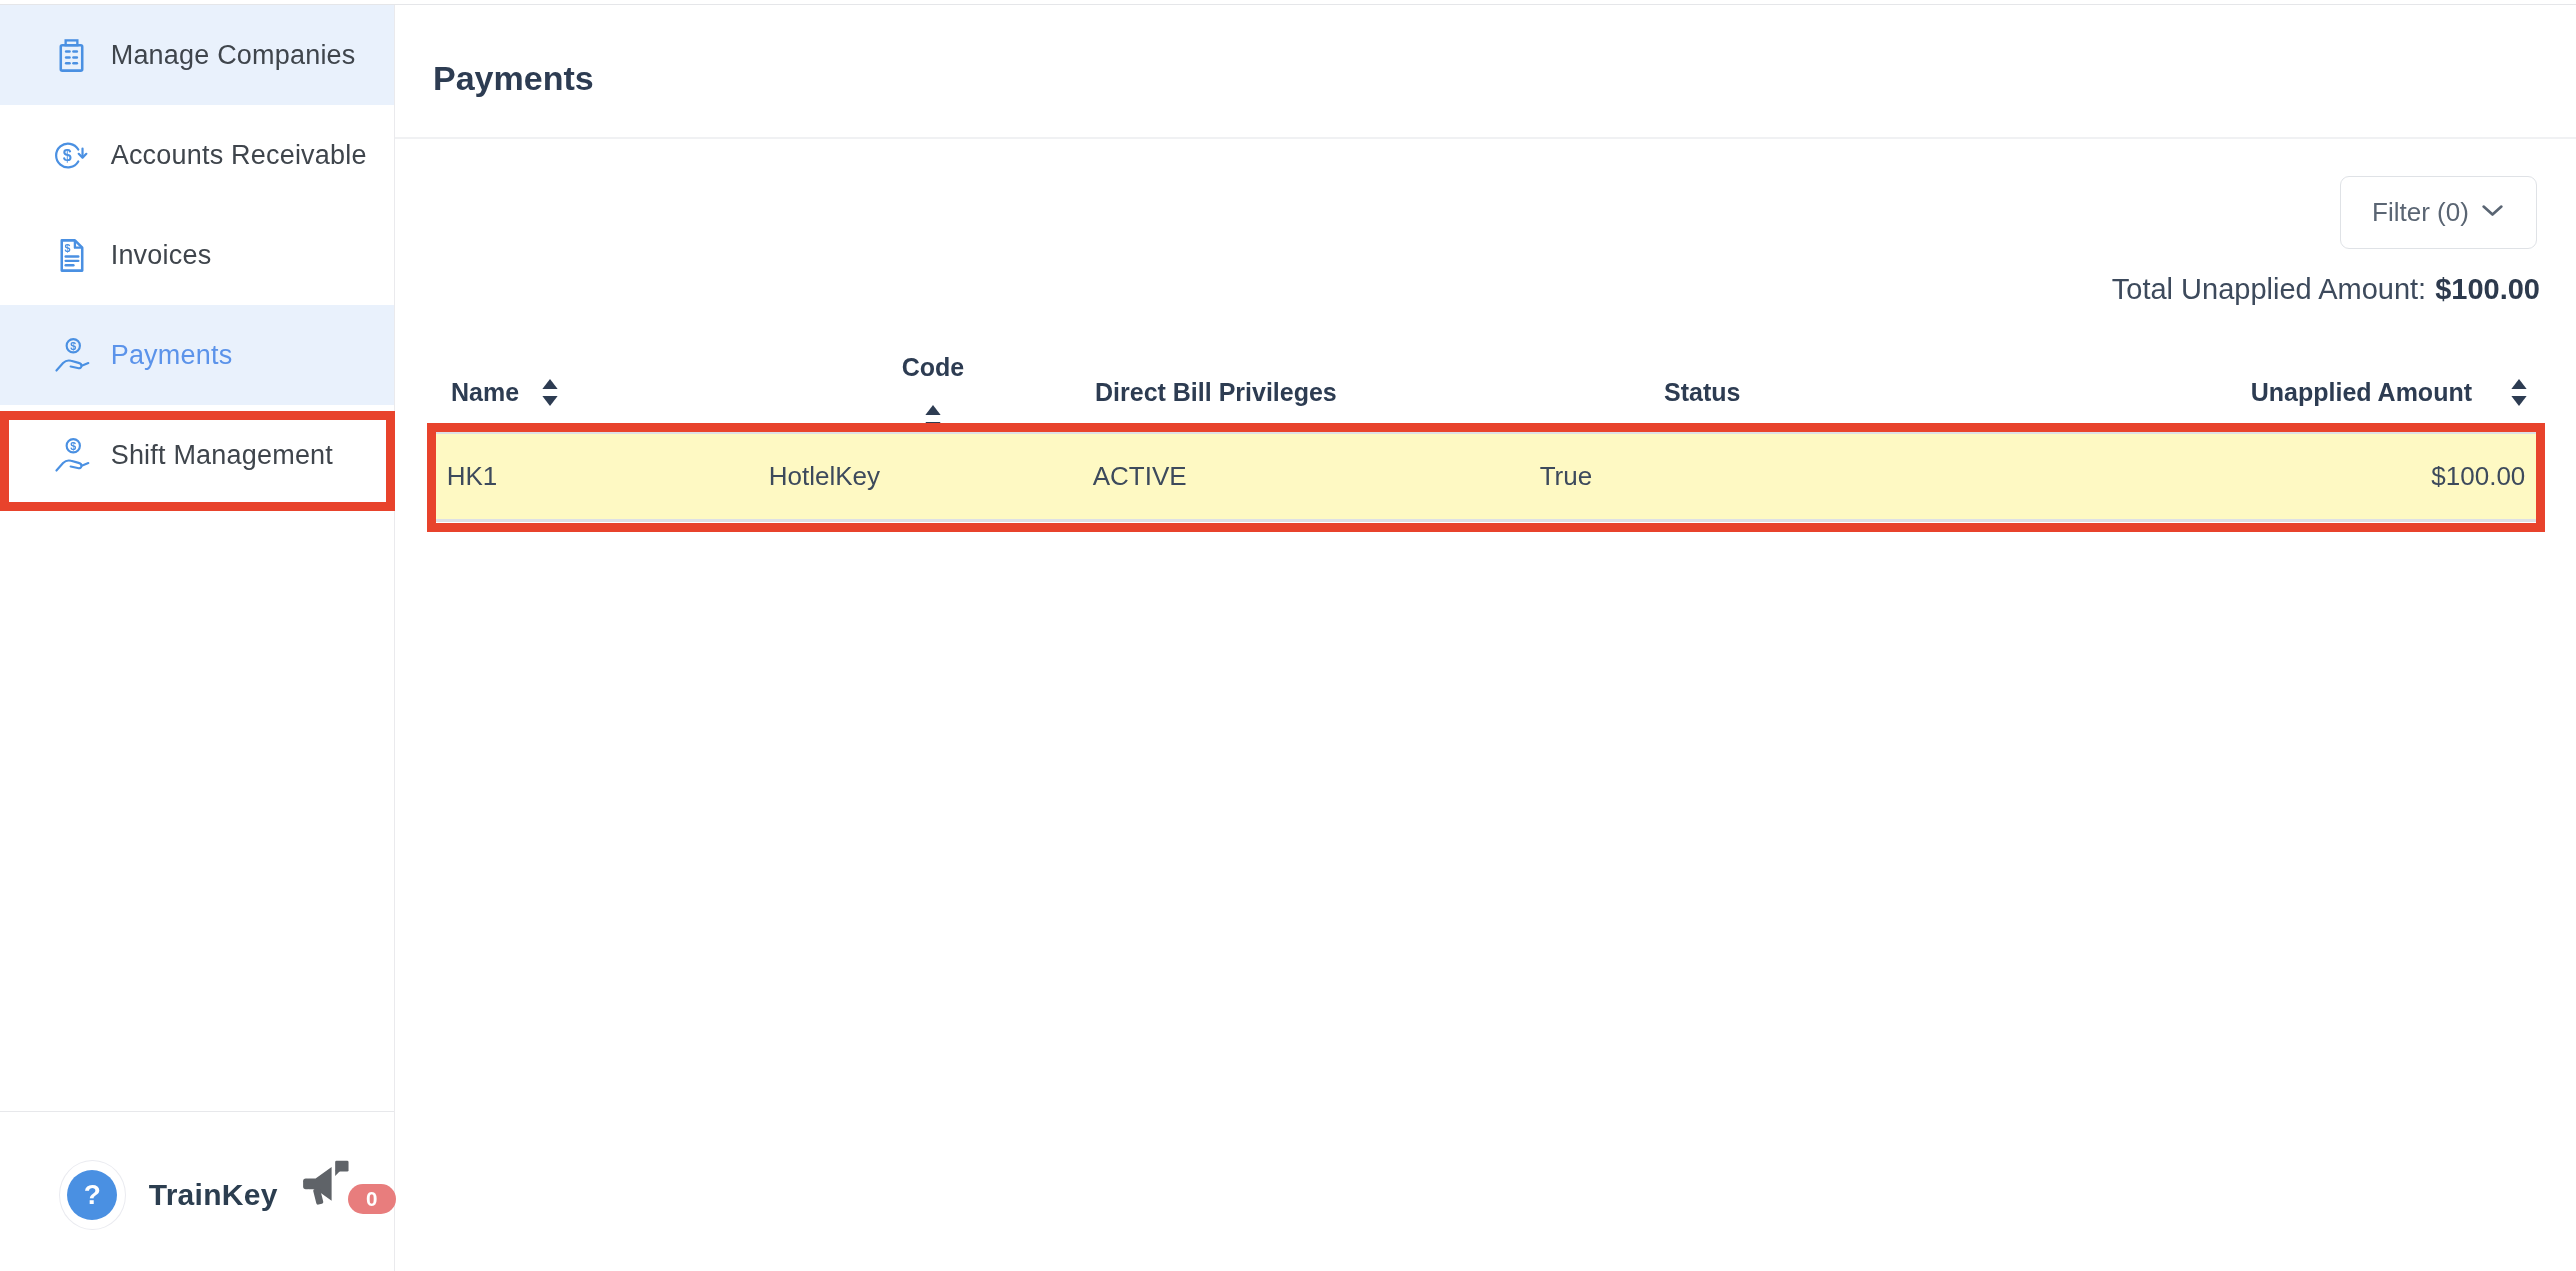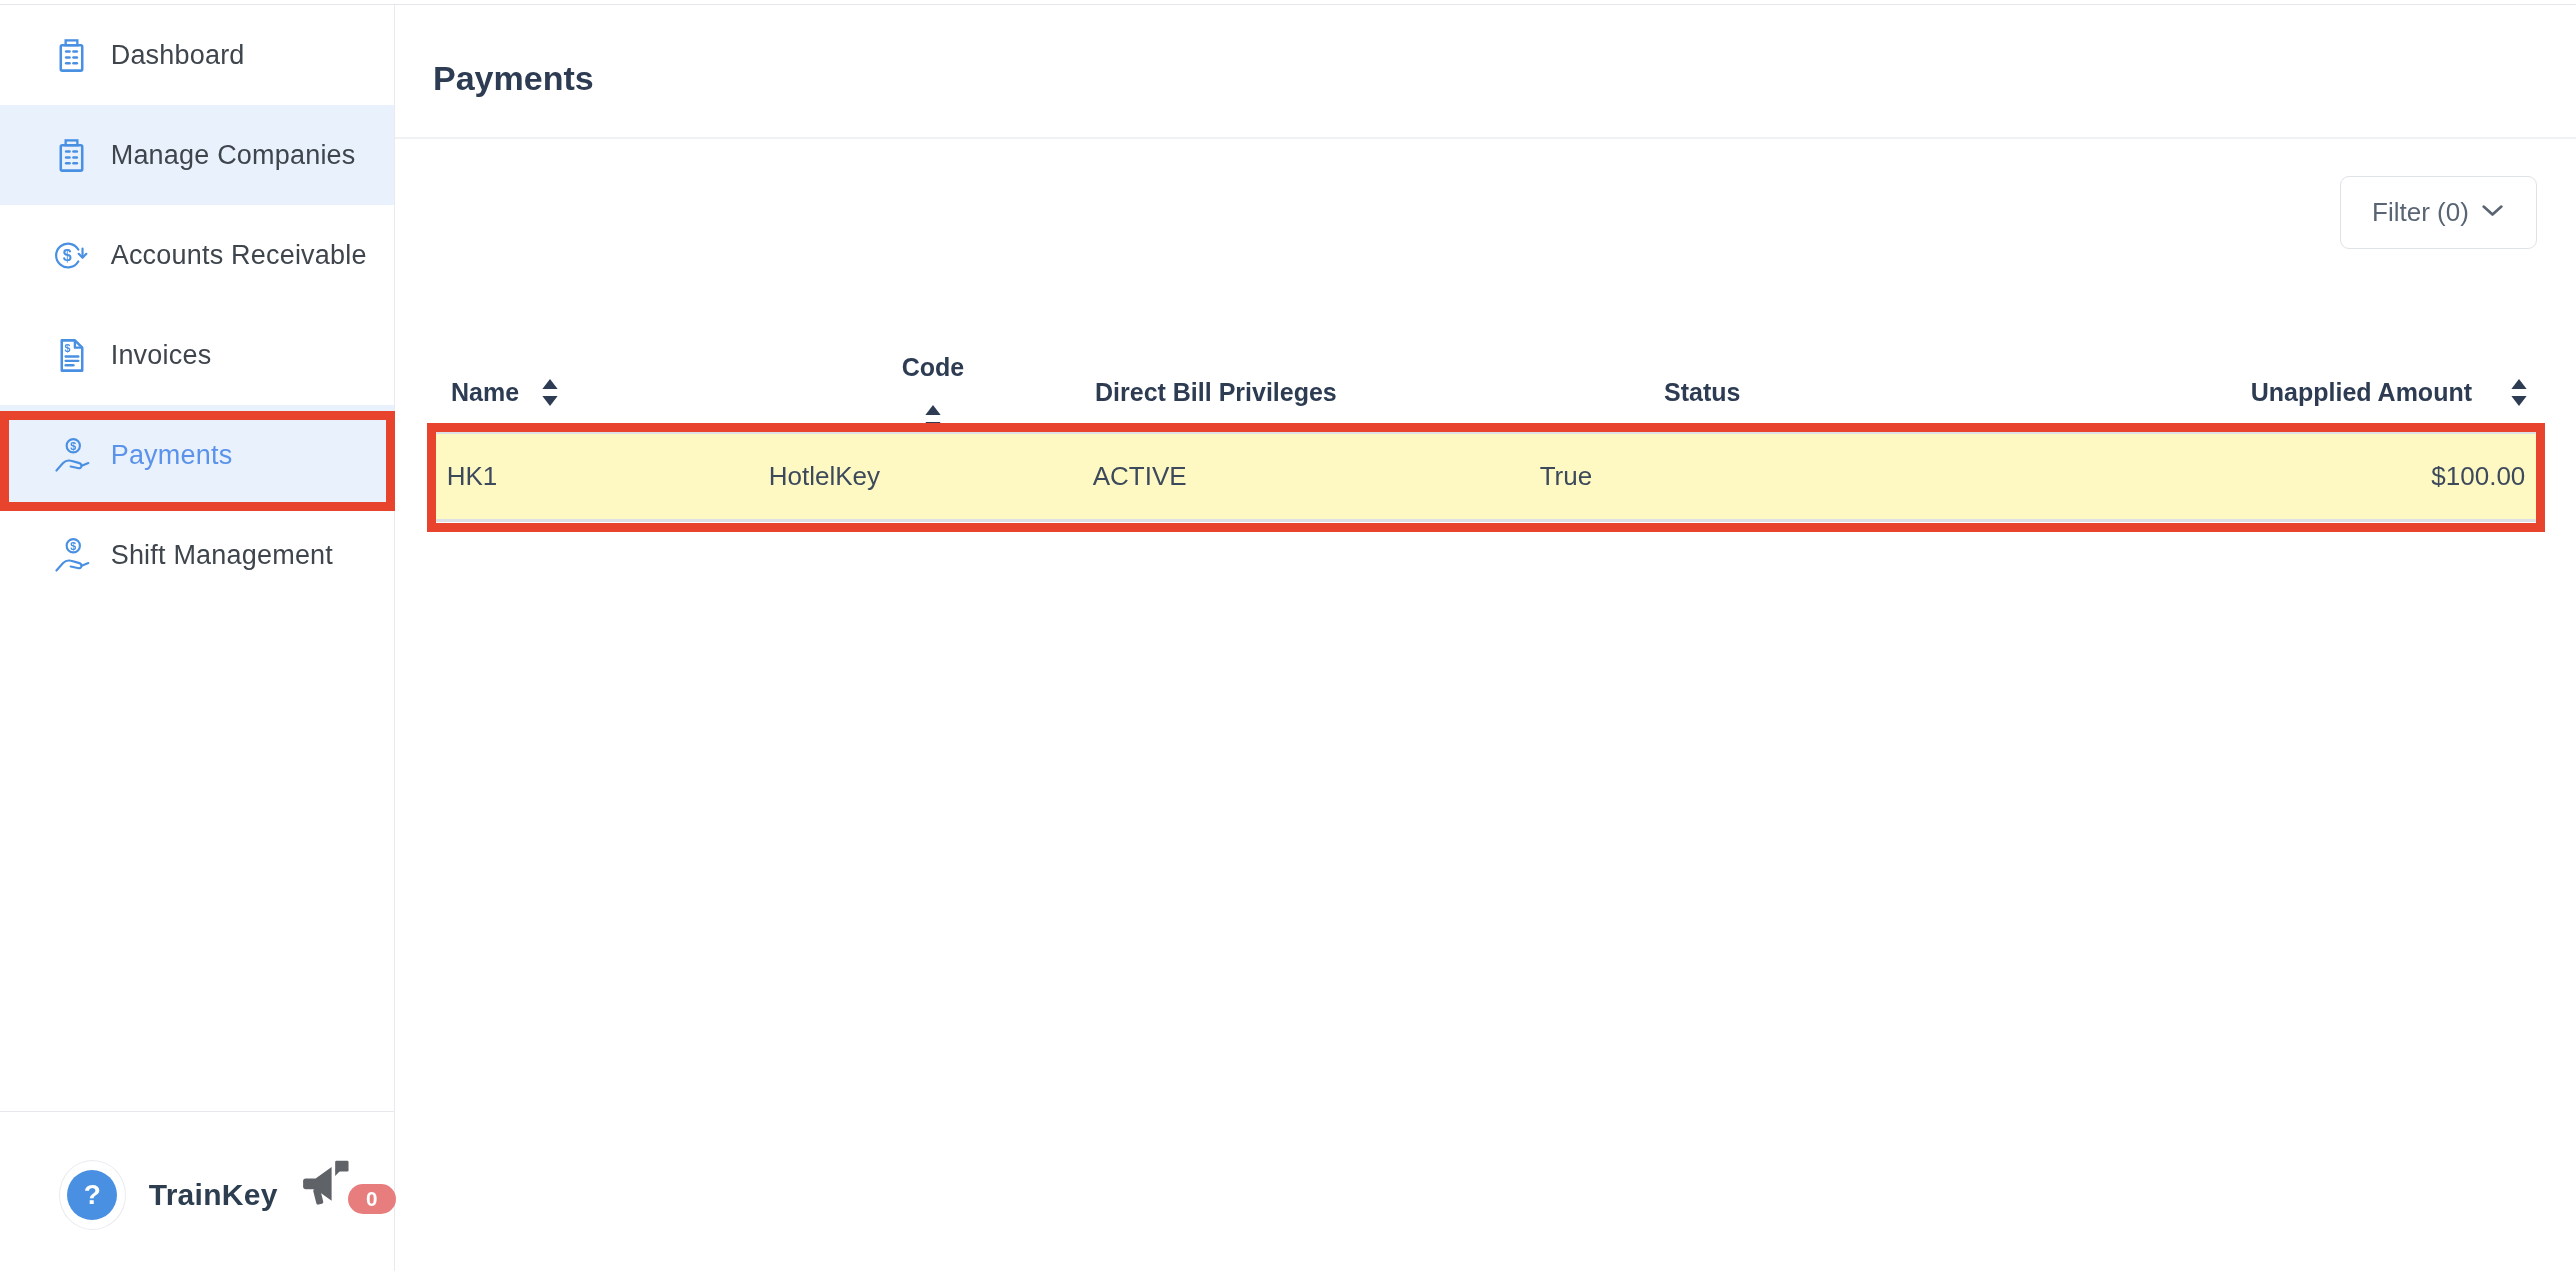--- a/index.html
+++ b/index.html
@@ -109,53 +109,36 @@
   .row-zone{position:absolute;left:0;top:395px;right:0;height:179px;}
 </style>
 </head>
 <body>
 
 <div class="top-line"></div>
 
 <div class="sidebar">
   <div class="nav">
 
-    <div class="nav-item">
+
+    <div class="nav-item active">
       <span class="nav-icon">
         <svg width="39" height="39" viewBox="0 0 40 40" fill="none">
           <rect x="14" y="4.5" width="12" height="5" stroke="#4a90e2" stroke-width="2.4"></rect>
           <rect x="9" y="9.5" width="22" height="26" rx="1.5" stroke="#4a90e2" stroke-width="2.6"></rect>
           <g stroke="#4a90e2" stroke-width="2.6" stroke-linecap="round">
             <line x1="14.5" y1="16" x2="18" y2="16"></line>
               <line x1="22" y1="16" x2="25.5" y2="16"></line>
             <line x1="14.5" y1="22" x2="18" y2="22"></line>
               <line x1="22" y1="22" x2="25.5" y2="22"></line>
             <line x1="14.5" y1="28" x2="18" y2="28"></line>
               <line x1="22" y1="28" x2="25.5" y2="28"></line>
           </g>
         </svg>
       </span>
-      <span class="nav-label">Dashboard</span>
-    </div>
-
-    <div class="nav-item active">
-      <span class="nav-icon">
-        <svg width="39" height="39" viewBox="0 0 40 40" fill="none">
-          <rect x="14" y="4.5" width="12" height="5" stroke="#4a90e2" stroke-width="2.4"></rect>
-          <rect x="9" y="9.5" width="22" height="26" rx="1.5" stroke="#4a90e2" stroke-width="2.6"></rect>
-          <g stroke="#4a90e2" stroke-width="2.6" stroke-linecap="round">
-            <line x1="14.5" y1="16" x2="18" y2="16"></line>
-              <line x1="22" y1="16" x2="25.5" y2="16"></line>
-            <line x1="14.5" y1="22" x2="18" y2="22"></line>
-              <line x1="22" y1="22" x2="25.5" y2="22"></line>
-            <line x1="14.5" y1="28" x2="18" y2="28"></line>
-              <line x1="22" y1="28" x2="25.5" y2="28"></line>
-          </g>
-        </svg>
-      </span>
       <span class="nav-label">Manage Companies</span>
     </div>
 
     <div class="nav-item">
       <span class="nav-icon">
         <svg width="41" height="39" viewBox="0 0 46 40" fill="none">
           <path d="M31 13 A14 14 0 1 0 31 27" stroke="#4a90e2" stroke-width="2.6" stroke-linecap="round"></path>
           <text x="18" y="27" font-size="19" font-weight="bold" fill="#4a90e2" text-anchor="middle" font-family="Liberation Sans,sans-serif">$</text>
           <path d="M36 12 v10" stroke="#4a90e2" stroke-width="2.6" stroke-linecap="round"></path>
           <path d="M31.5 18 L36 22.5 L40.5 18" stroke="#4a90e2" stroke-width="2.6" fill="none" stroke-linecap="round" stroke-linejoin="round"></path>
@@ -236,20 +219,23 @@
 
   <div class="filter-btn">
     <span class="filter-label">Filter (0)</span>
     <span>
       <svg width="25" height="16" viewBox="0 0 28 18" fill="none">
         <path d="M4 4 L14 13 L24 4" stroke="#5a6573" stroke-width="3" stroke-linecap="round" stroke-linejoin="round"></path>
       </svg>
     </span>
   </div>
 
+  <div class="total-line">
+    <span>Total Unapplied Amount:</span><b>$100.00</b>
+  </div>
 
   <div class="thead">
     <div class="th col-0">
       <span>Name</span>
       <span class="sort-icon">
         <svg width="18" height="29" viewBox="0 0 20 32" fill="#2d3c52">
           <polygon points="10,1 18.5,12 1.5,12"></polygon>
             <polygon points="1.5,20 18.5,20 10,31"></polygon>
         </svg>
       </span>

